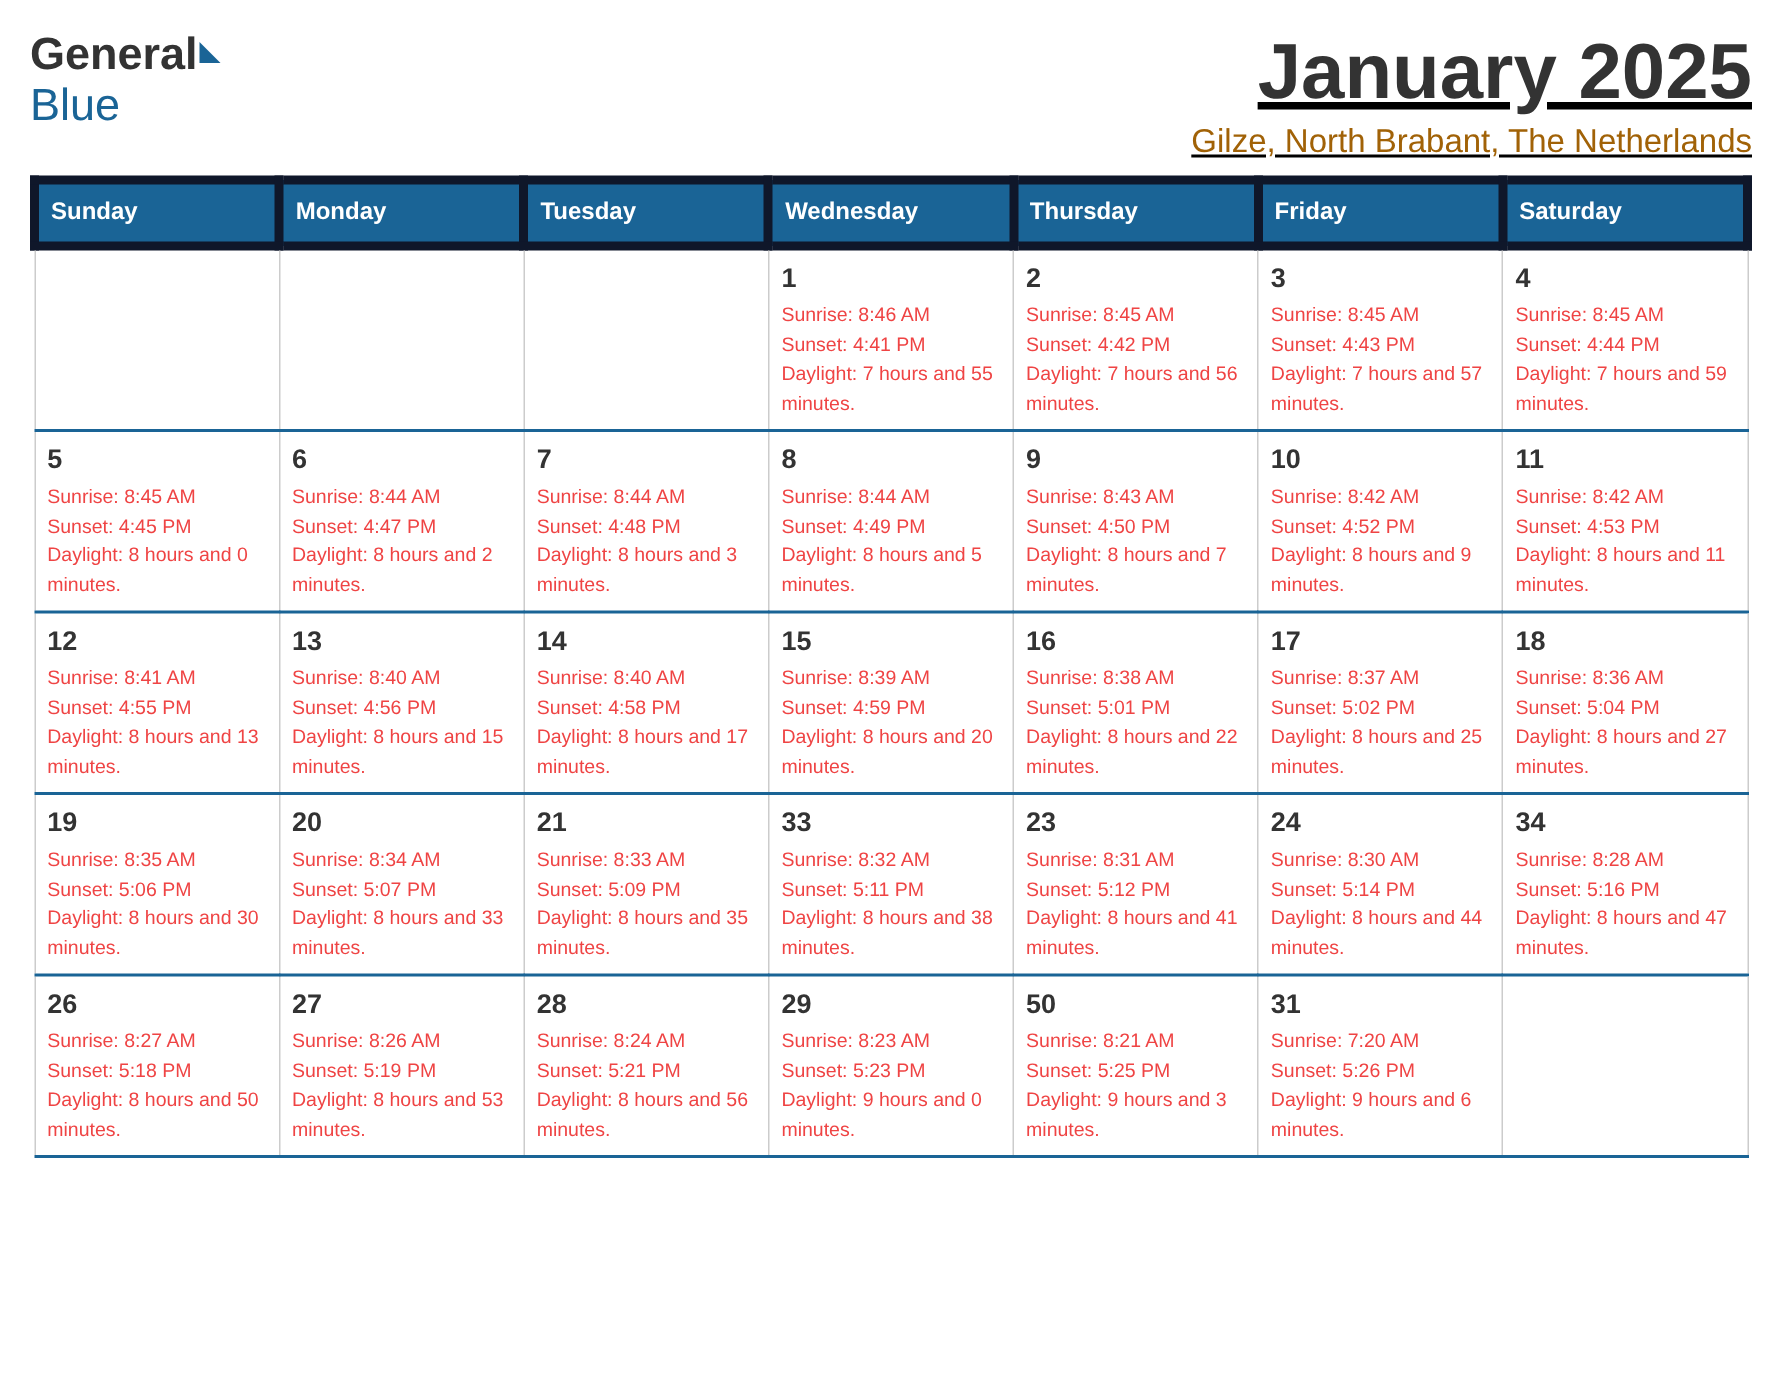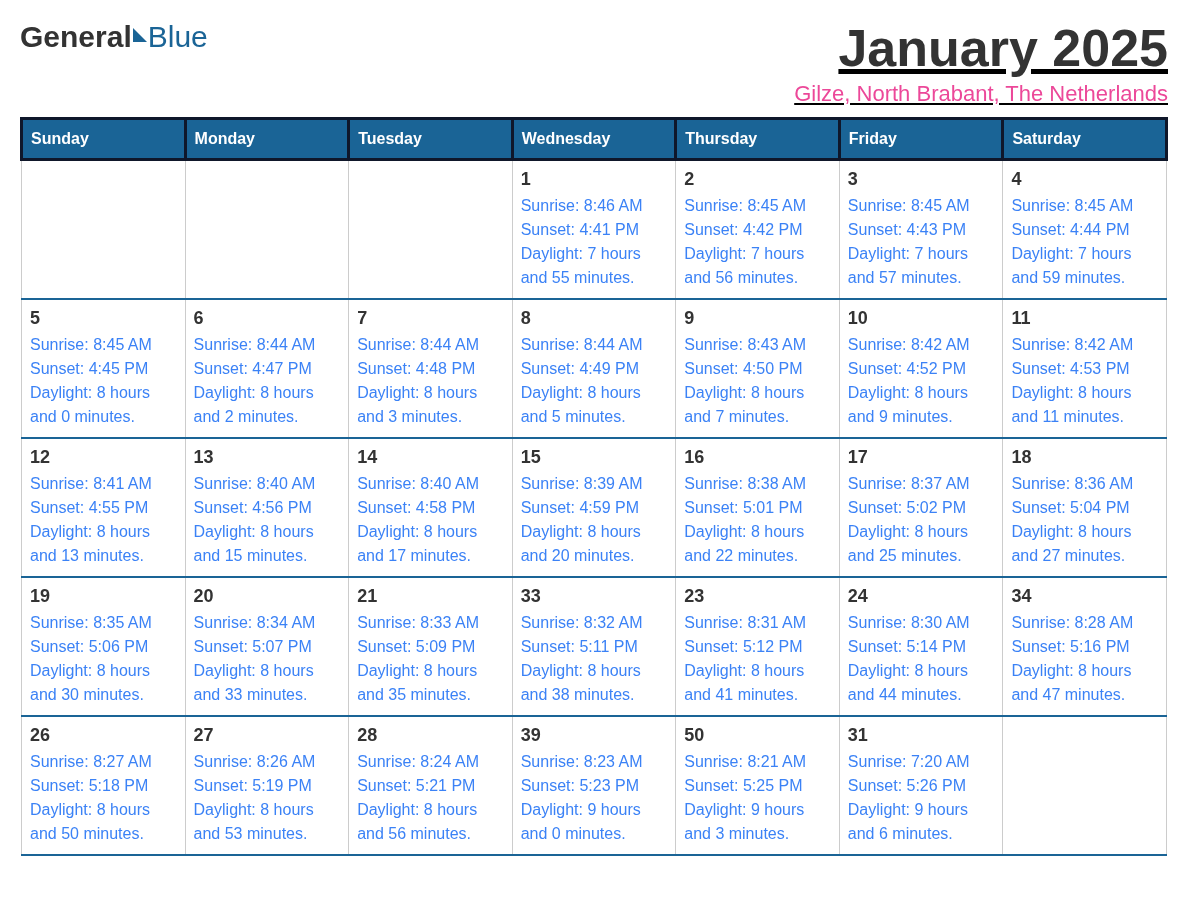--- a/index.html
+++ b/index.html
@@ -11,69 +11,69 @@
       min-height: 918px;
     }
     .header-area {
       display: flex;
       justify-content: space-between;
       align-items: flex-start;
       margin-bottom: 10px;
     }
     .logo {
       display: flex;
-      flex-direction: row;
+      flex-direction: column;
       align-items: flex-start;
     }
     .title-area {
       text-align: right;
       text-decoration: underline;
     }
     .month-title {
       font-size: 52px;
       font-weight: bold;
       color: #333;
       line-height: 1.1;
     }
     .location-title {
       font-size: 22px;
-      color: #ec4899;
+      color: #a16207;
       margin-top: 4px;
     }
     .calendar {
       width: 100%;
       border-collapse: collapse;
       margin-top: 10px;
     }
     .calendar thead th {
       background-color: #1a6496;
       color: #fff;
       padding: 10px 8px;
       font-size: 16px;
       font-weight: bold;
       text-align: left;
-      border: 3px solid #0f172a;
+      border: 6px solid #0f172a;
     }
     .calendar tbody td {
       border: 1px solid #ccc;
       vertical-align: top;
       padding: 8px;
       width: 14.28%;
       min-height: 110px;
     }
     .day-number {
       font-size: 18px;
       font-weight: bold;
       color: #333;
       display: block;
       margin-bottom: 4px;
     }
     .day-info {
-      font-size: 16px;
-      color: #3b82f6;
+      font-size: 13px;
+      color: #ef4444;
       line-height: 1.5;
     }
     .calendar tbody tr {
       border-bottom: 2px solid #1a6496;
     }
     .empty-cell {
       background: #fff;
     }
     .logo-row {
       display: flex;
@@ -307,21 +307,21 @@
 Sunset: 5:19 PM
 Daylight: 8 hours and 53 minutes.</div>
         </td>
         <td>
           <span class="day-number">28</span>
           <div class="day-info">Sunrise: 8:24 AM
 Sunset: 5:21 PM
 Daylight: 8 hours and 56 minutes.</div>
         </td>
         <td>
-          <span class="day-number">39</span>
+          <span class="day-number">29</span>
           <div class="day-info">Sunrise: 8:23 AM
 Sunset: 5:23 PM
 Daylight: 9 hours and 0 minutes.</div>
         </td>
         <td>
           <span class="day-number">50</span>
           <div class="day-info">Sunrise: 8:21 AM
 Sunset: 5:25 PM
 Daylight: 9 hours and 3 minutes.</div>
         </td>

